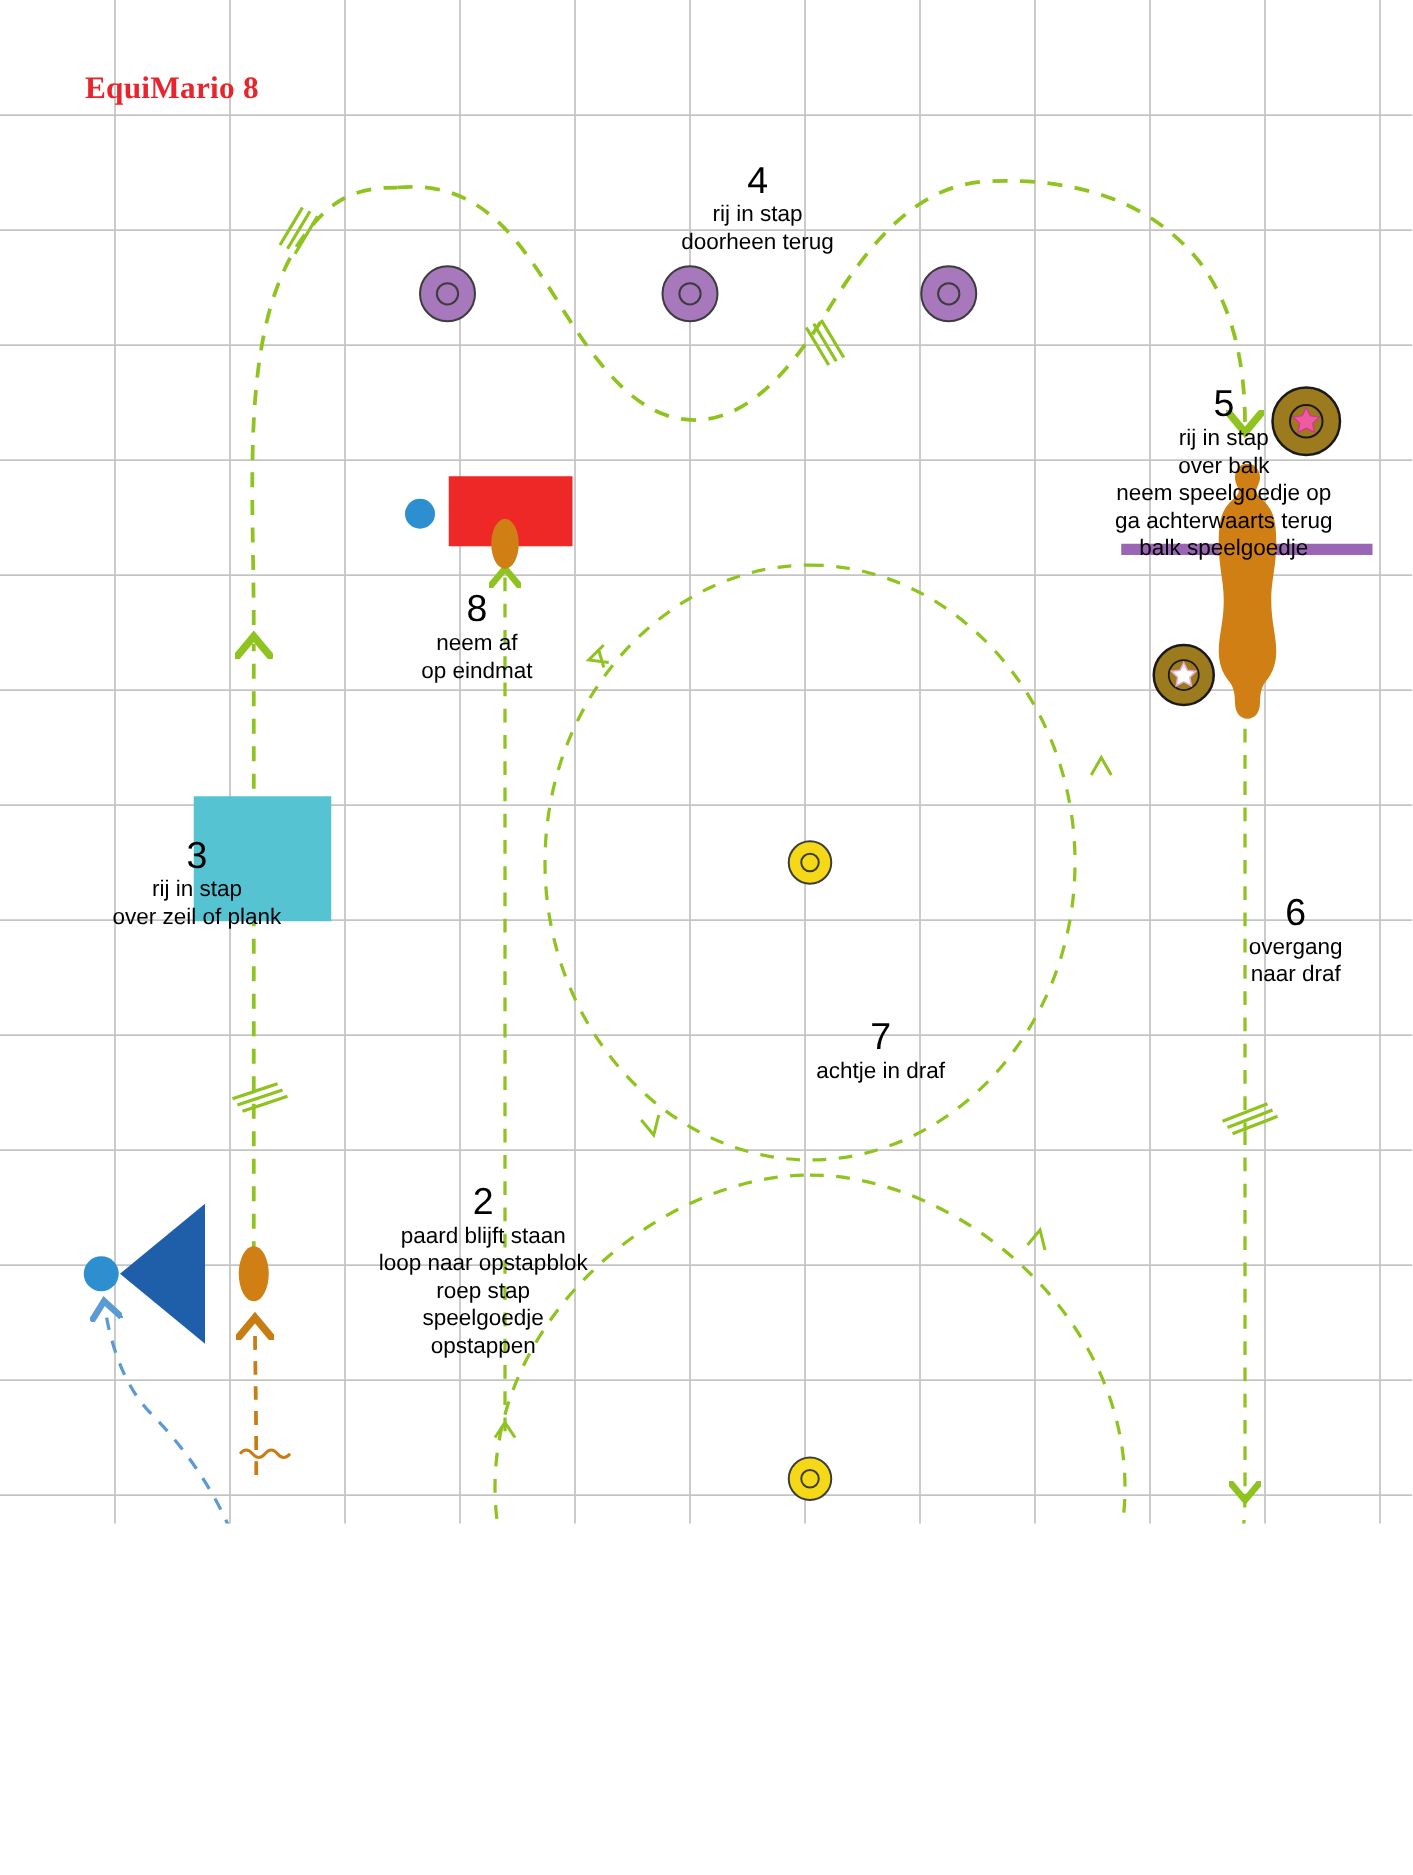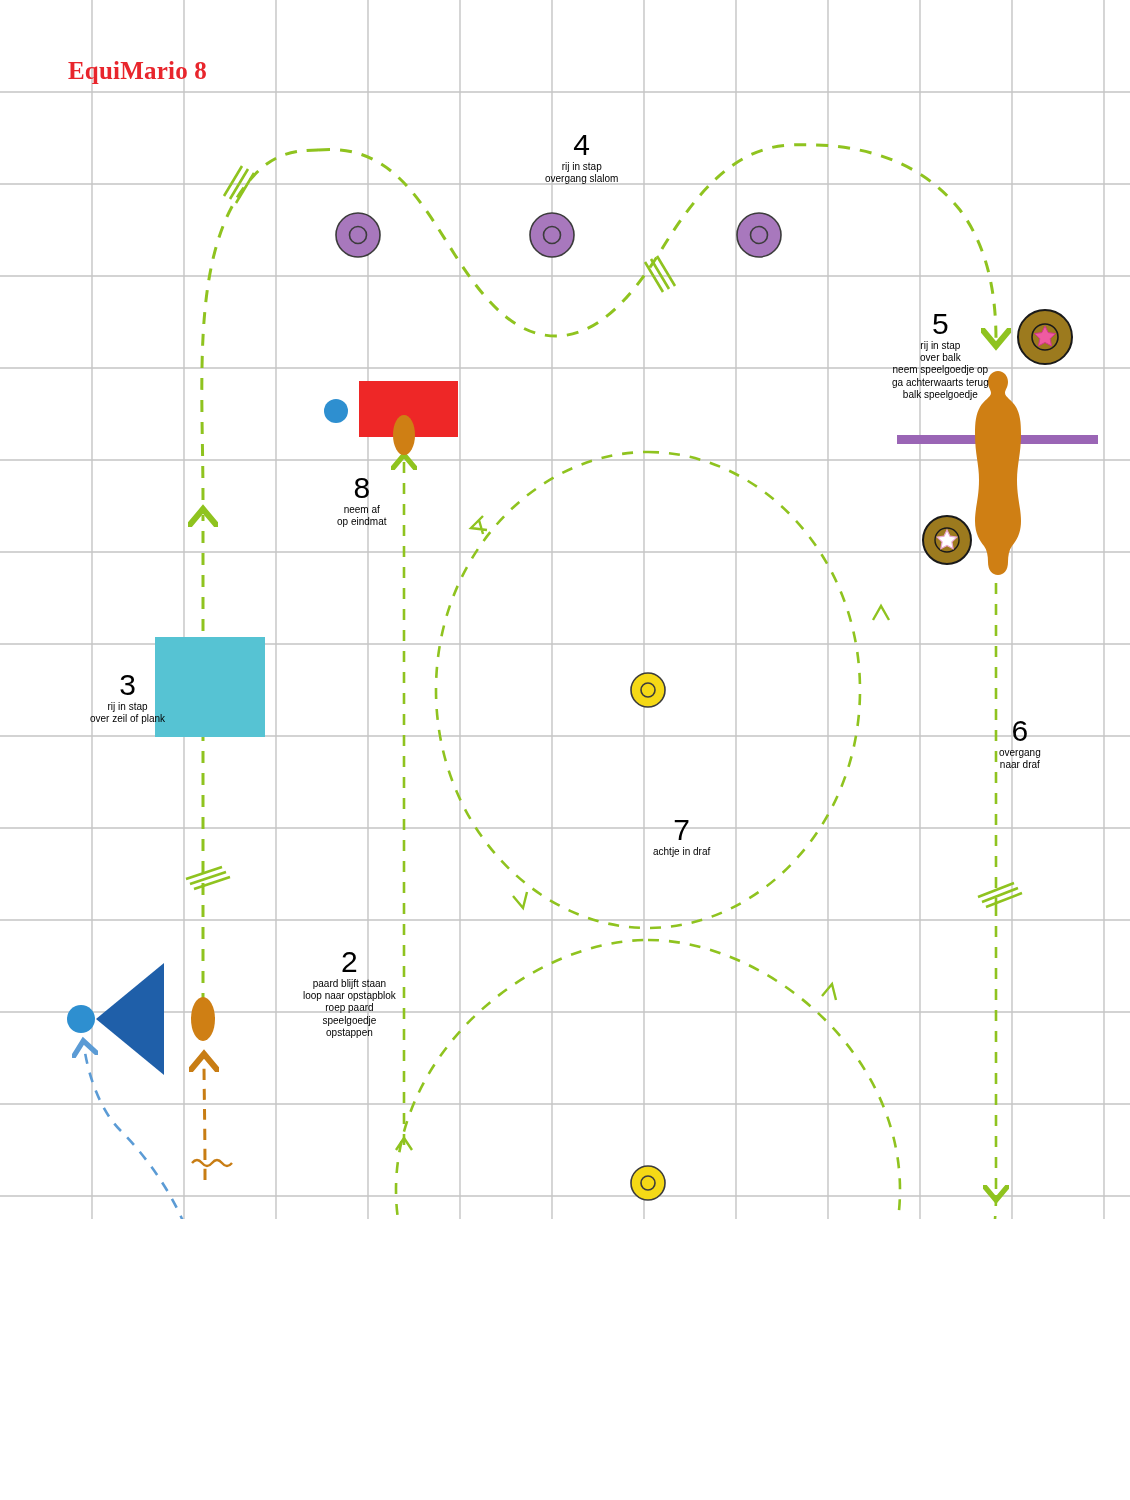--- a/index.html
+++ b/index.html
@@ -2,21 +2,21 @@
 <html><head>
 <meta charset="utf-8">
 <style>
   html,body{margin:0;padding:0;background:#ffffff;}
   body{font-family:"Liberation Sans", sans-serif;}
   #stage{position:relative;width:1130px;height:1219px;background:#ffffff;overflow:hidden;}
   #gridsvg,#coursesvg{position:absolute;left:0;top:0;width:1130px;height:1500px;}
   #coursesvg{pointer-events:none;}
   .lbl{position:absolute;text-align:center;color:#000;line-height:1.22;white-space:pre;}
   .lbl .num{display:block;font-size:30px;font-weight:400;letter-spacing:0;line-height:1.1;}
-  .lbl .txt{display:block;font-size:10px;}
+  .lbl .txt{display:block;font-size:18px;}
   #title{position:absolute;left:68px;top:57px;color:#e8252c;font-family:"Liberation Serif",serif;font-weight:bold;font-size:25px;letter-spacing:0.2px;}
   .plain{position:absolute;font-size:12px;color:#be185d;white-space:pre;text-align:right;}
 </style>
 </head>
 <body>
 
 <div id="stage">
 
   <svg id="gridsvg" viewBox="0 0 1130 1500">
     <g id="grid-lines" stroke="#c4c4c4" stroke-width="1.4">
@@ -194,23 +194,23 @@
                c-4,-5 -9,-12 -9,-25 c0,-13 4,-23 4,-41
                c0,-16 -4,-26 -4,-46 c0,-12 1,-20 5,-27
                c4,-7 11,-10 11,-14 c0,-3 -3,-6 -3,-11 c0,-6 4,-11 10,-11 Z"></path>
     </g>
   </svg>
 
   <div id="title">EquiMario 8</div>
 
   <div id="labels">
       <div class="lbl" style="left: 310px; top: 1320px;"><span class="num">1</span></div>
-      <div class="lbl" style="left: 303px; top: 945px;"><span class="num">2</span><span class="txt">paard blijft staan</span><span class="txt">loop naar opstapblok</span><span class="txt">roep paard</span><span class="txt">speelgoedje</span><span class="txt">opstappen</span></div>
+      <div class="lbl" style="left: 303px; top: 945px;"><span class="num">2</span><span class="txt">paard blijft staan</span><span class="txt">loop naar opstapblok</span><span class="txt">roep stap</span><span class="txt">speelgoedje</span><span class="txt">opstappen</span></div>
       <div class="lbl" style="left: 90px; top: 668px;"><span class="num">3</span><span class="txt">rij in stap</span><span class="txt">over zeil of plank</span></div>
-      <div class="lbl" style="left: 545px; top: 128px;"><span class="num">4</span><span class="txt">rij in stap</span><span class="txt">overgang slalom</span></div>
+      <div class="lbl" style="left: 545px; top: 128px;"><span class="num">4</span><span class="txt">rij in stap</span><span class="txt">doorheen terug</span></div>
       <div class="lbl" style="left: 892px; top: 307px;"><span class="num">5</span><span class="txt">rij in stap</span><span class="txt">over balk</span><span class="txt">neem speelgoedje op</span><span class="txt">ga achterwaarts terug</span><span class="txt">balk speelgoedje</span></div>
       <div class="lbl" style="left: 999px; top: 714px;"><span class="num">6</span><span class="txt">overgang</span><span class="txt">naar draf</span></div>
       <div class="lbl" style="left: 653px; top: 813px;"><span class="num">7</span><span class="txt">achtje in draf</span></div>
       <div class="lbl" style="left: 337px; top: 471px;"><span class="num">8</span><span class="txt">neem af</span><span class="txt">op eindmat</span></div>
     </div>
   <div id="annots">
       <div class="plain" style="left: 317px; top: 1301px;">SSFF 3sec</div>
     </div>
 
 </div>

